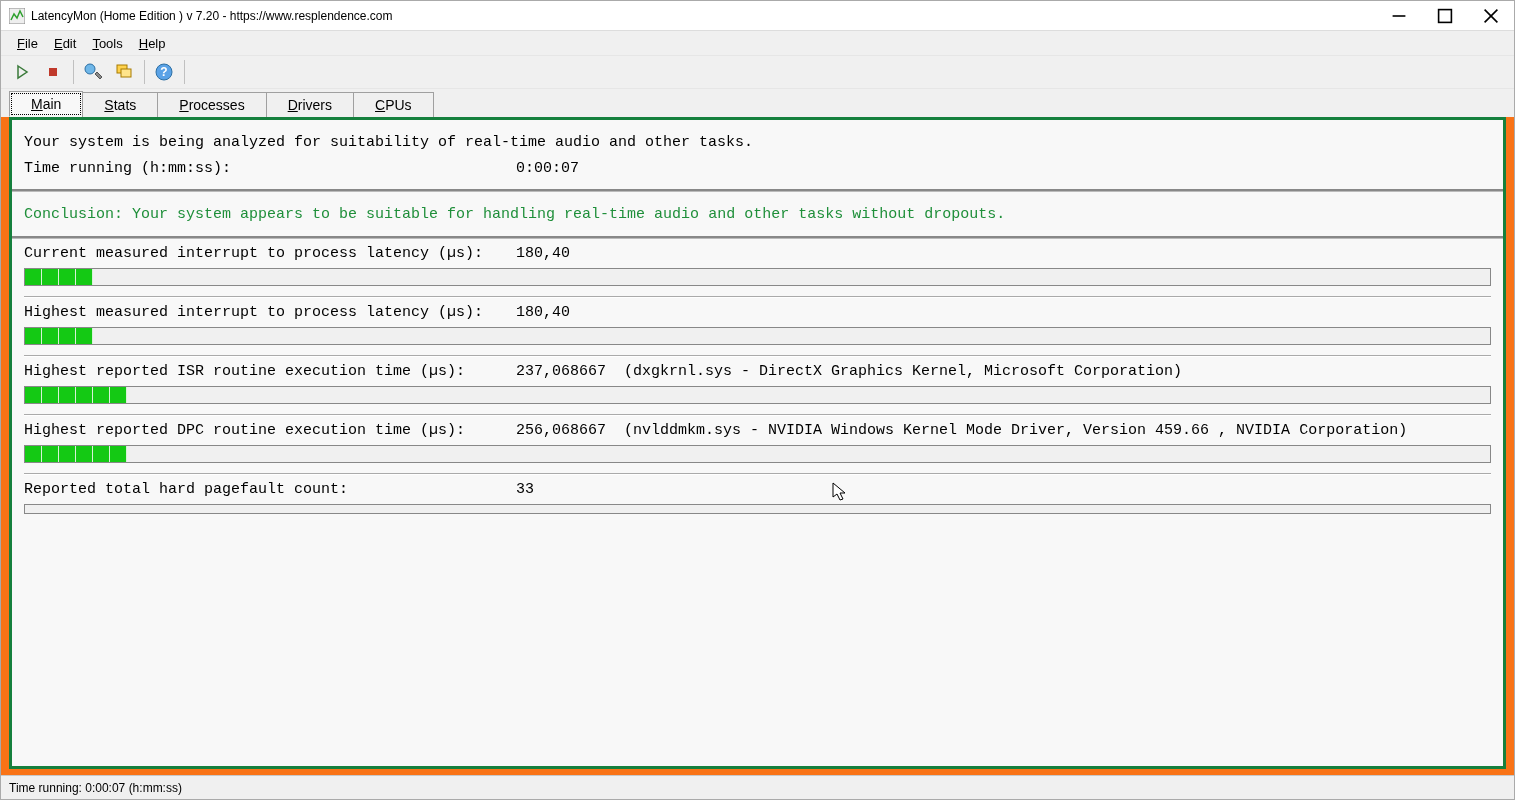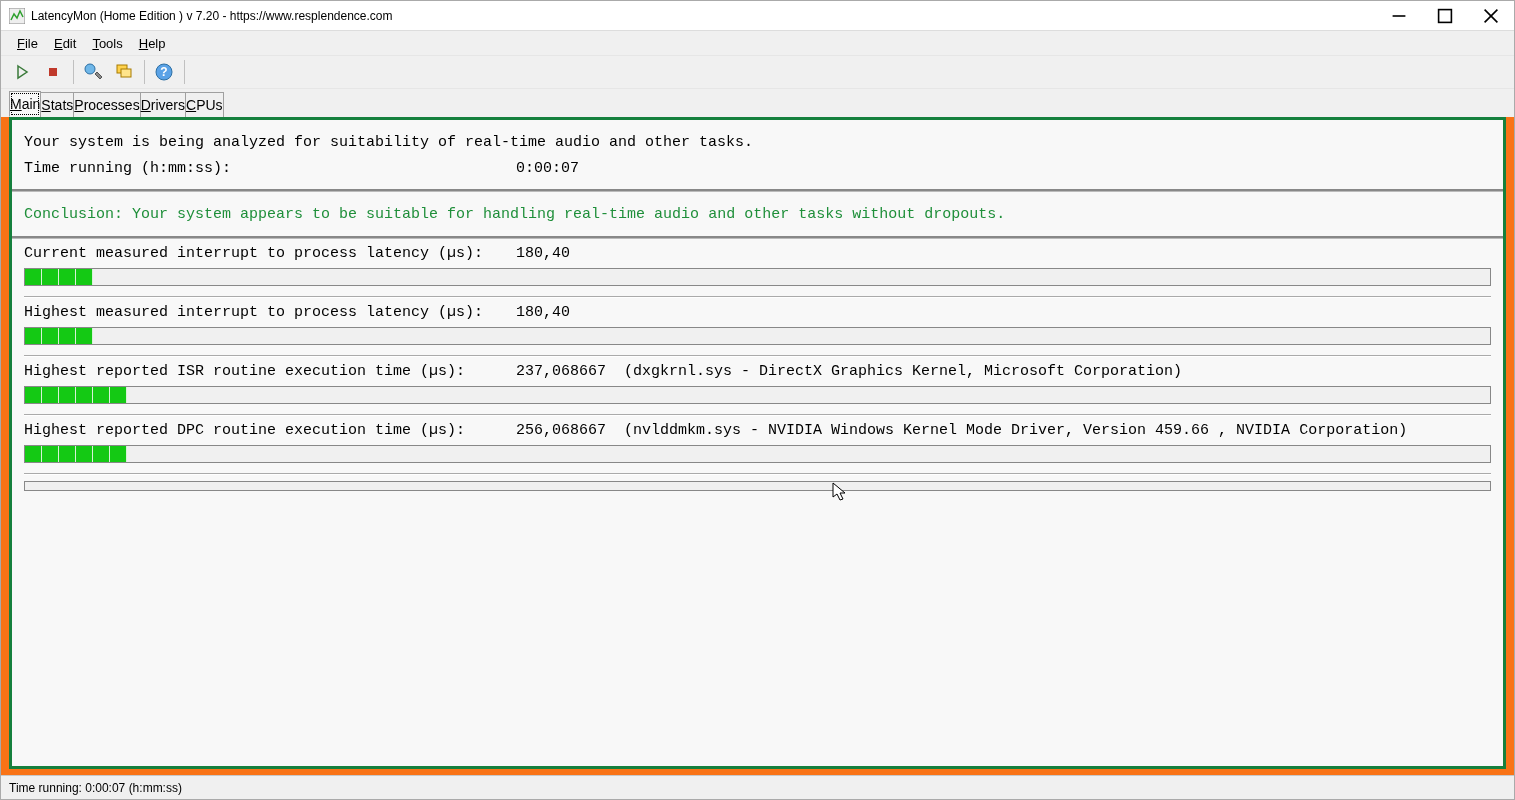--- a/index.html
+++ b/index.html
@@ -14,21 +14,21 @@
   
   .menubar { display: flex; align-items: center; height: 24px; padding-left: 8px; background: #f0f0f0; }
   .menu-item { padding: 2px 8px; font-size: 13px; }
   .menu-item .ul { text-decoration: underline; }
   
   .toolbar { display: flex; align-items: center; height: 34px; padding-left: 6px; background: #f0f0f0; border-top: 1px solid #e6e6e6; border-bottom: 1px solid #e6e6e6; }
   .tool-btn { width: 30px; height: 28px; display: flex; align-items: center; justify-content: center; border: 1px solid transparent; margin-right: 1px; }
   .tool-sep { width: 1px; height: 24px; background: #c0c0c0; margin: 0 4px; }
   
   .tabstrip { display: flex; align-items: flex-end; padding-left: 8px; background: #f0f0f0; height: 28px; }
-  .tab { padding: 4px 0; border: 1px solid #a0a0a0; border-bottom: none; background: #f0f0f0; font-size: 14px; margin-right: -1px; }
+  .tab { padding: 4px 21px; border: 1px solid #a0a0a0; border-bottom: none; background: #f0f0f0; font-size: 14px; margin-right: -1px; }
   .tab.active { background: #f8f8f8; border-bottom: 1px solid #f8f8f8; }
   .tab.focus-ring { outline: 1px dotted #000; outline-offset: -3px; }
   .tab .ul { text-decoration: underline; }
   
   .main-panel { flex: 1; margin: 0 8px 6px 8px; border: 3px solid #15803d; background: #f8f8f8; display: flex; flex-direction: column; overflow: hidden; }
   .report-header, .report-conclusion { padding: 10px 12px 8px 12px; font-family: Consolas, "Courier New", monospace; font-size: 15px; line-height: 1.7; }
   .rule { border-top: 2px solid #888; border-bottom: 1px solid #bbb; height: 0; margin: 0; }
   .rule-thin { border-top: 1px solid #aaa; border-bottom: 1px solid #fff; height: 0; margin: 0; }
   .conclusion-text { color: #1f8f3a; }
   .metrics { padding: 6px 12px 0 12px; font-family: Consolas, "Courier New", monospace; font-size: 15px; }
@@ -193,20 +193,24 @@
             <div class="seg fill" style="width: 17px;"></div>
             <div class="seg fill" style="width: 17px;"></div>
             <div class="seg fill" style="width: 17px;"></div>
             <div class="seg fill" style="width: 17px;"></div>
             <div class="seg fill" style="width: 17px;"></div>
             <div class="seg fill" style="width: 17px;"></div>
           </div>
           <div class="rule-thin"></div>
         </div>
         <div class="metric">
+          <div class="metric-row">
+            <span class="metric-label">Reported total hard pagefault count:</span>
+            <span class="metric-value">33</span>
+          </div>
           <div class="prog-track" style="height: 10px;"></div>
         </div>
       </div>
 
     <svg class="cursor" width="16" height="20" viewBox="0 0 16 20">
       <polygon points="1,1 1,15 5,12 8,18 11,17 8,11 13,11" fill="#fff" stroke="#000" stroke-width="1"></polygon>
     </svg>
   </div>
 
   <div class="statusbar">

